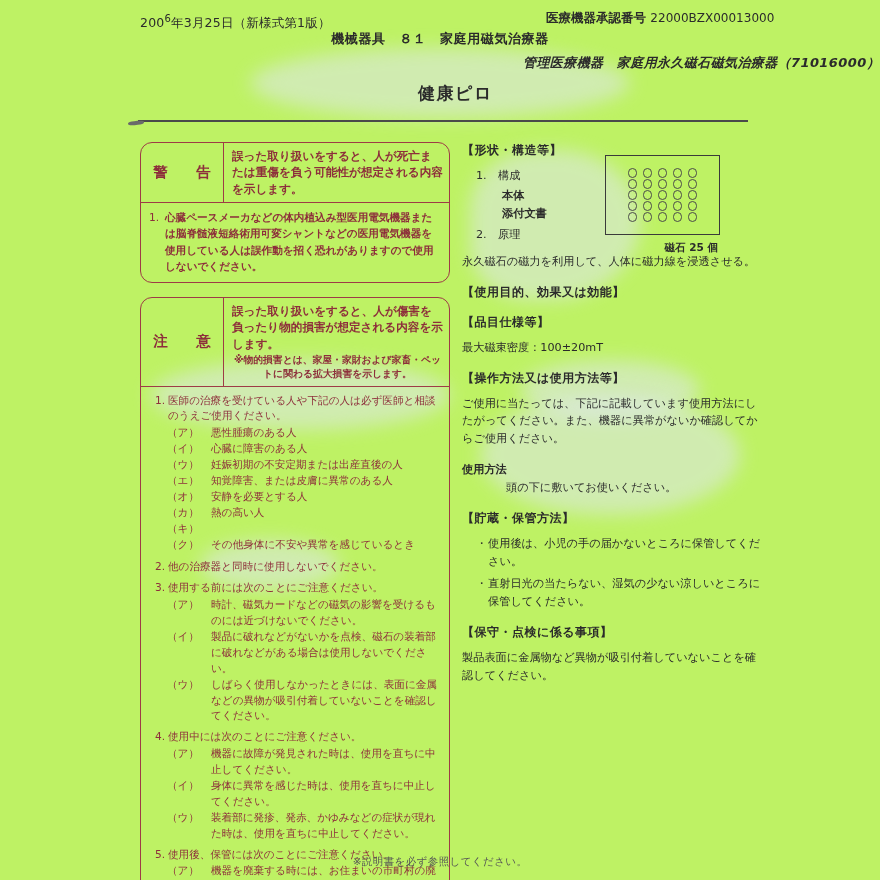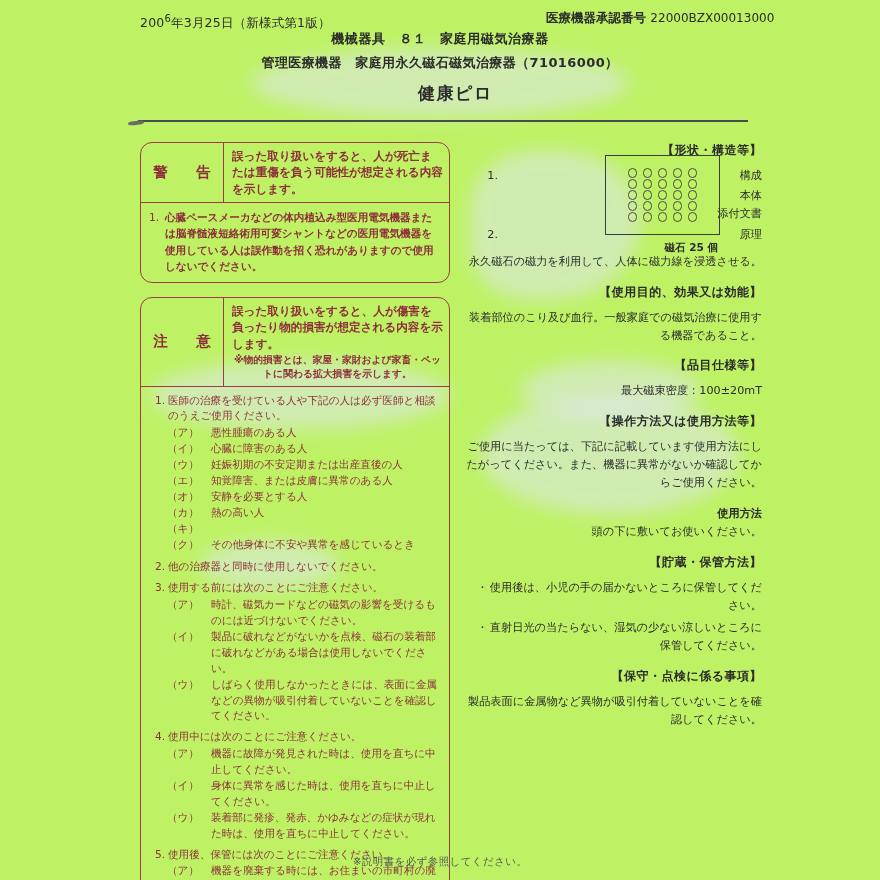--- a/index.html
+++ b/index.html
@@ -43,22 +43,23 @@
     font-size: 12.5px; font-weight: bold; white-space: nowrap;
   }
   .hdr-approval .num { font-weight: normal; font-size: 12px; }
   .hdr-line1 {
     position: absolute; left: 0; right: 0; top: 30px;
     text-align: center; font-size: 13px; font-weight: bold;
     letter-spacing: .6px;
   }
   .hdr-line2 {
     position: absolute; left: 0; right: 0; top: 54px;
-    text-align: center; font-size: 13px; font-weight: bold;
+    text-align: right; font-size: 13px; font-weight: bold;
     letter-spacing: .4px;
+    font-style: italic;
   }
   .hdr-product {
     position: absolute; left: 0; right: 0; top: 82px;
     text-align: center; font-size: 17px; font-weight: bold;
     letter-spacing: 1.5px;
     padding-left: 31px;
   }
   .hdr-rule {
     position: absolute; left: 138px; top: 120px; width: 610px;
     height: 2px; background: #4a4a4a;
@@ -114,28 +115,28 @@
   
   .kitem { display: flex; font-size: 10.6px; line-height: 1.5; margin-left: 18px; }
   .kitem .kmark { flex: 0 0 44px; }
   .kitem .ktxt  { flex: 1 1 auto; }
 
   .warn-item { display: flex; font-size: 10.6px; line-height: 1.52; }
   .warn-item .num { flex: 0 0 16px; }
   .warn-item .txt { flex: 1 1 auto; font-weight: bold; }
 
   
-  .sect { margin-bottom: 13px; text-align: right; }
+  .sect { margin-bottom: 13px; }
   .sect-title {
     font-size: 12px; font-weight: bold; letter-spacing: .5px;
     margin-bottom: 8px;
   }
   .sect-body { font-size: 11.2px; line-height: 1.6; }
   .indent1 { margin-left: 14px; }
-  .indent2 { margin-left: 62px; }
+  .indent2 { margin-left: 40px; font-weight: bold; }
   .indent3 { }
   .bulleted { display: flex; margin-bottom: 4px; }
   .bulleted .b { flex: 0 0 12px; }
   .bulleted .t { flex: 1 1 auto; }
 
   .numline { display: flex; margin-bottom: 2px; }
   .numline .n { flex: 0 0 22px; }
   .numline .t { flex: 1 1 auto; }
 
   
@@ -320,21 +321,20 @@
         <div class="numline indent1" style="margin-top:3px">
           <div class="n">2.</div>
           <div class="t">原理</div>
         </div>
         <div class="indent3" style="margin-top:9px">永久磁石の磁力を利用して、人体に磁力線を浸透させる。</div>
       </div>
     </div>
 
     <div class="sect">
       <div class="sect-title">【使用目的、効果又は効能】</div>
-      <div class="sect-body indent3">装着部位のこり及び血行。一般家庭での磁気治療に使用する機器であること。</div>
     </div>
 
     <div class="sect">
       <div class="sect-title">【品目仕様等】</div>
       <div class="sect-body indent3">最大磁束密度：100±20mT</div>
     </div>
 
     <div class="sect">
       <div class="sect-title">【操作方法又は使用方法等】</div>
       <div class="sect-body indent3">ご使用に当たっては、下記に記載しています使用方法にしたがってください。また、機器に異常がないか確認してからご使用ください。</div>

